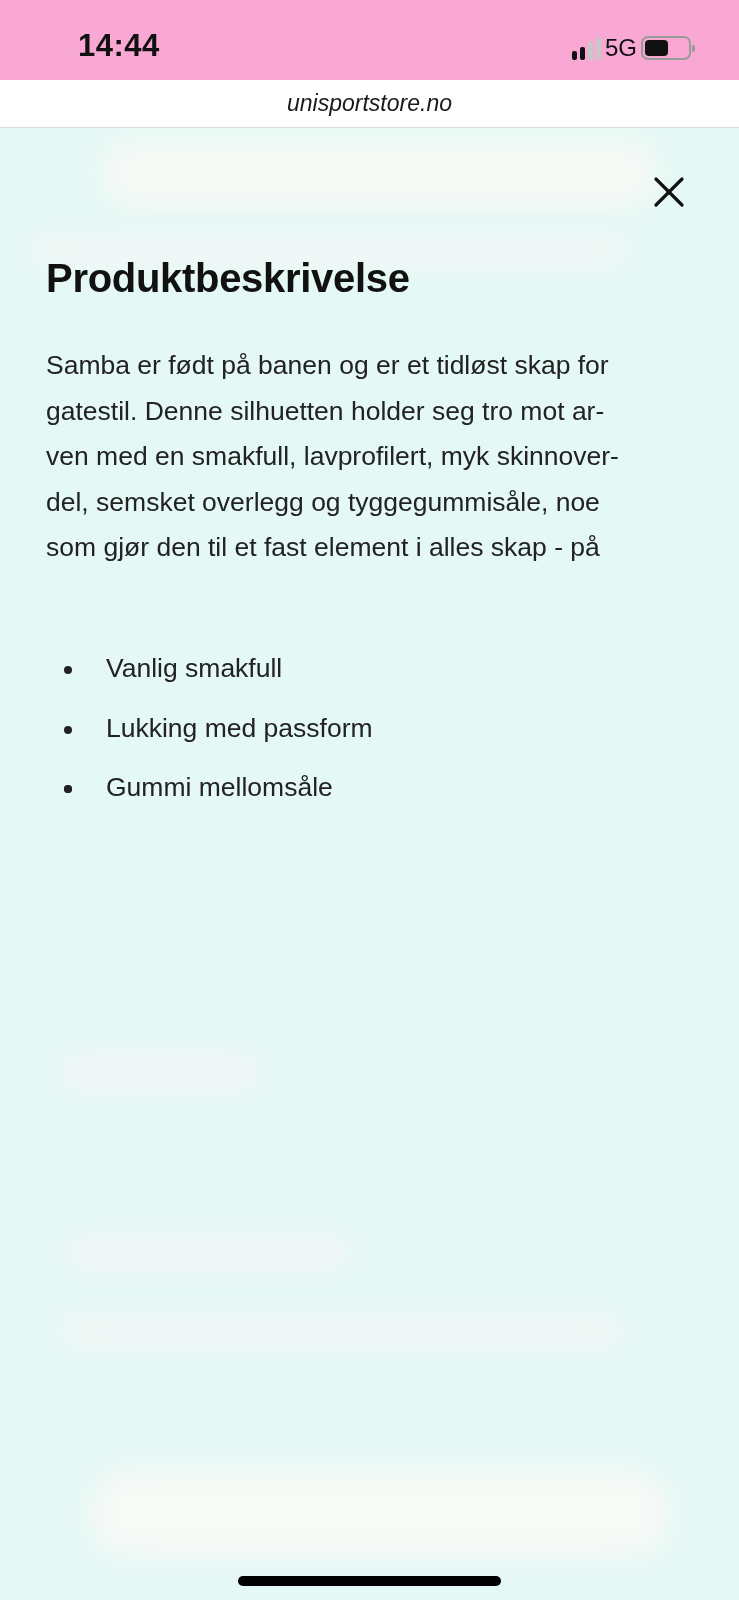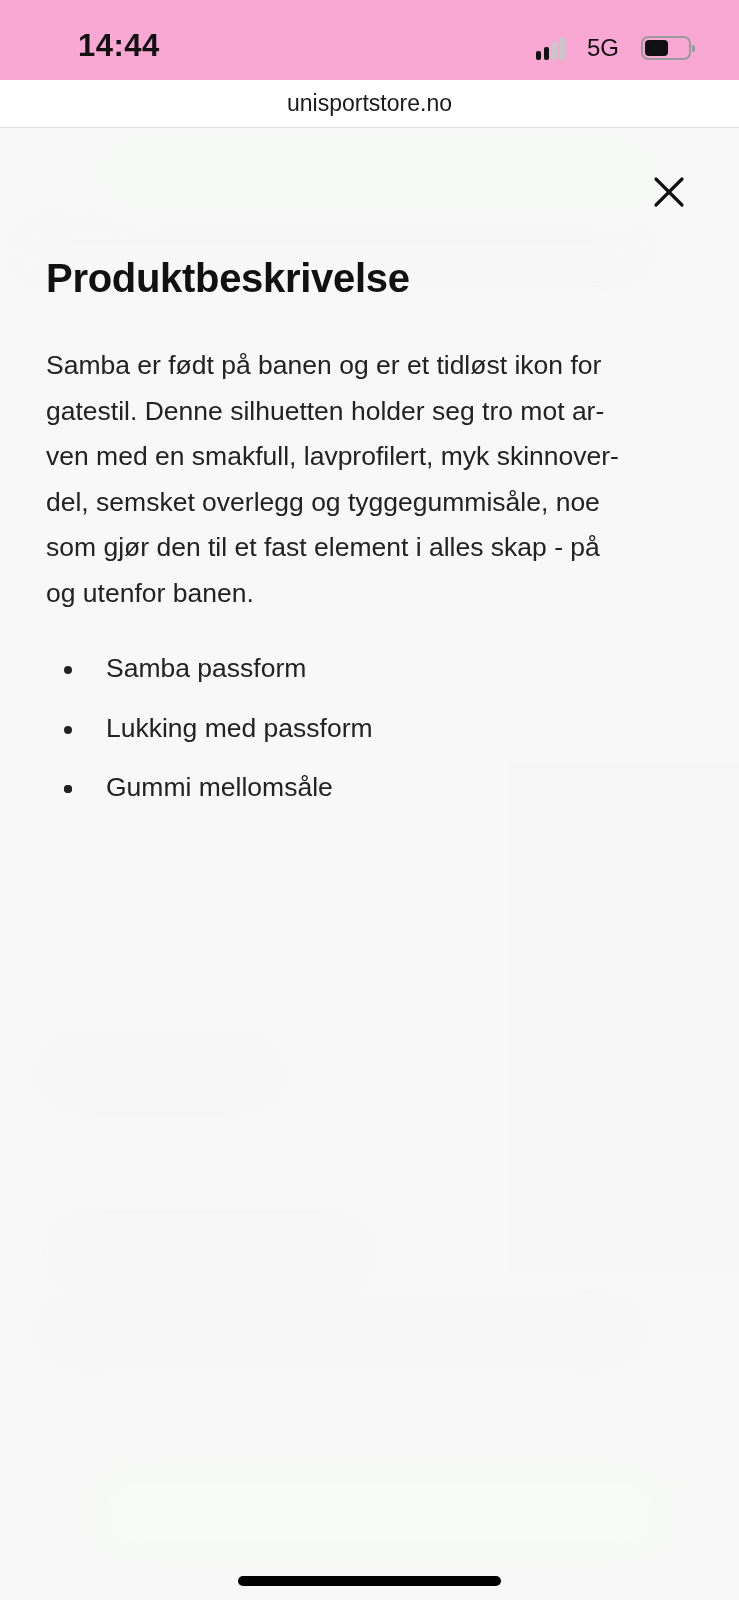--- a/index.html
+++ b/index.html
@@ -1,32 +1,32 @@
 <!DOCTYPE html>
 <html><head>
   <meta charset="utf-8">
   <style>
     * { box-sizing: border-box; margin: 0; padding: 0; }
     html, body { width: 739px; height: 1600px; overflow: hidden; background: #ffffff; }
     body { font-family: "Liberation Sans", sans-serif; color: #1a1a1a; position: relative; }
 
     .status-bar { position: absolute; top: 0; left: 0; width: 739px; height: 80px; background: #f9a8d4; }
     .status-time { position: absolute; left: 78px; top: 28px; font-size: 31px; font-weight: 700; letter-spacing: 0.5px; color: #111; }
-    .status-right { position: absolute; right: 48px; top: 34px; display: flex; align-items: center; gap: 22px; }
+    .status-right { position: absolute; right: 48px; top: 34px; display: flex; align-items: center; gap: 4px; }
     .signal { display: flex; align-items: flex-end; gap: 3px; height: 24px; }
     .signal span { width: 5px; border-radius: 2px; display: block; }
     .net-label { font-size: 24px; color: #111; }
     .battery { width: 50px; height: 24px; border: 2px solid #9a9a9a; border-radius: 7px; position: relative; padding: 2px; }
     .battery .level { width: 55%; height: 100%; background: #111; border-radius: 4px; }
     .battery::after { content: ""; position: absolute; right: -6px; top: 7px; width: 3px; height: 7px; background: #9a9a9a; border-radius: 0 2px 2px 0; }
 
     .url-bar { position: absolute; top: 80px; left: 0; width: 739px; height: 48px; background: #ffffff; border-bottom: 1px solid #dcdcdc; display: flex; align-items: center; justify-content: center; }
-    .url-text { font-size: 23px; color: #1a1a1a; }
+    .url-text { font-size: 23px; color: #1a1a1a; font-style: italic; }
 
-    .page { position: absolute; top: 128px; left: 0; width: 739px; height: 1472px; background: #e5e5e5; overflow: hidden; padding-left: 10px; }
+    .page { position: absolute; top: 128px; left: 0; width: 739px; height: 1472px; background: #5eead4; overflow: hidden; padding-left: 10px; }
     .backdrop-blob { position: absolute; border-radius: 40px; filter: blur(14px); }
     .overlay { position: absolute; inset: 0; background: rgba(250,250,250,0.86); }
 
     .modal { position: absolute; top: 0; left: 0; width: 739px; height: 1472px; }
     .close-btn { position: absolute; right: 52px; top: 46px; width: 36px; height: 36px; cursor: pointer; }
     .close-btn svg { width: 36px; height: 36px; }
 
     .modal-title { position: absolute; left: 46px; top: 128px; font-size: 40px; font-weight: 700; color: #111; letter-spacing: -0.3px; }
 
     .desc { position: absolute; left: 46px; top: 215px; width: 650px; font-size: 26.5px; line-height: 45.5px; color: #222; }
@@ -76,32 +76,31 @@
     <div class="close-btn">
       <svg viewBox="0 0 36 36">
         <line x1="5" y1="5" x2="31" y2="31" stroke="#111" stroke-width="3.2" stroke-linecap="round"></line>
         <line x1="31" y1="5" x2="5" y2="31" stroke="#111" stroke-width="3.2" stroke-linecap="round"></line>
       </svg>
     </div>
 
     <h1 class="modal-title">Produktbeskrivelse</h1>
 
     <p class="desc">
-      <span class="line">Samba er født på banen og er et tidløst ikon for</span>
+      <span class="line">Samba er født på banen og er et tidløst skap for</span>
       <span class="line">gatestil. Denne silhuetten holder seg tro mot ar-</span>
       <span class="line">ven med en smakfull, lavprofilert, myk skinnover-</span>
       <span class="line">del, semsket overlegg og tyggegummisåle, noe</span>
       <span class="line">som gjør den til et fast element i alles skap - på</span>
-      <span class="line">og utenfor banen.</span>
     </p>
 
     <ul class="features">
       <li>
         <span class="bullet"></span>
-        <span class="line">Samba passform</span>
+        <span class="line">Vanlig smakfull</span>
       </li>
       <li>
         <span class="bullet"></span>
         <span class="line">Lukking med passform</span>
       </li>
       <li>
         <span class="bullet"></span>
       </li>
       <li>
         <span class="bullet"></span>

